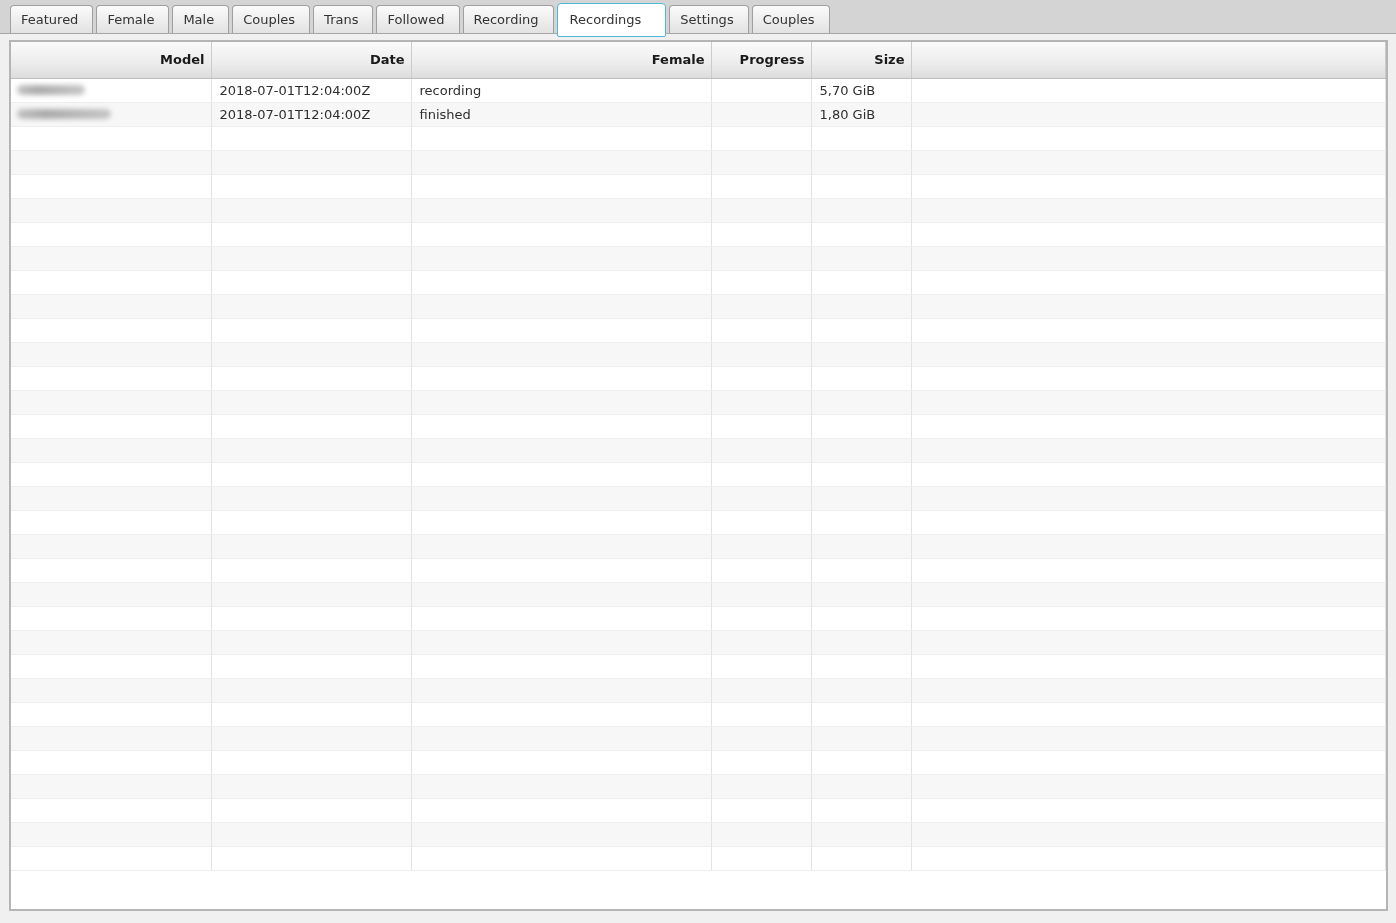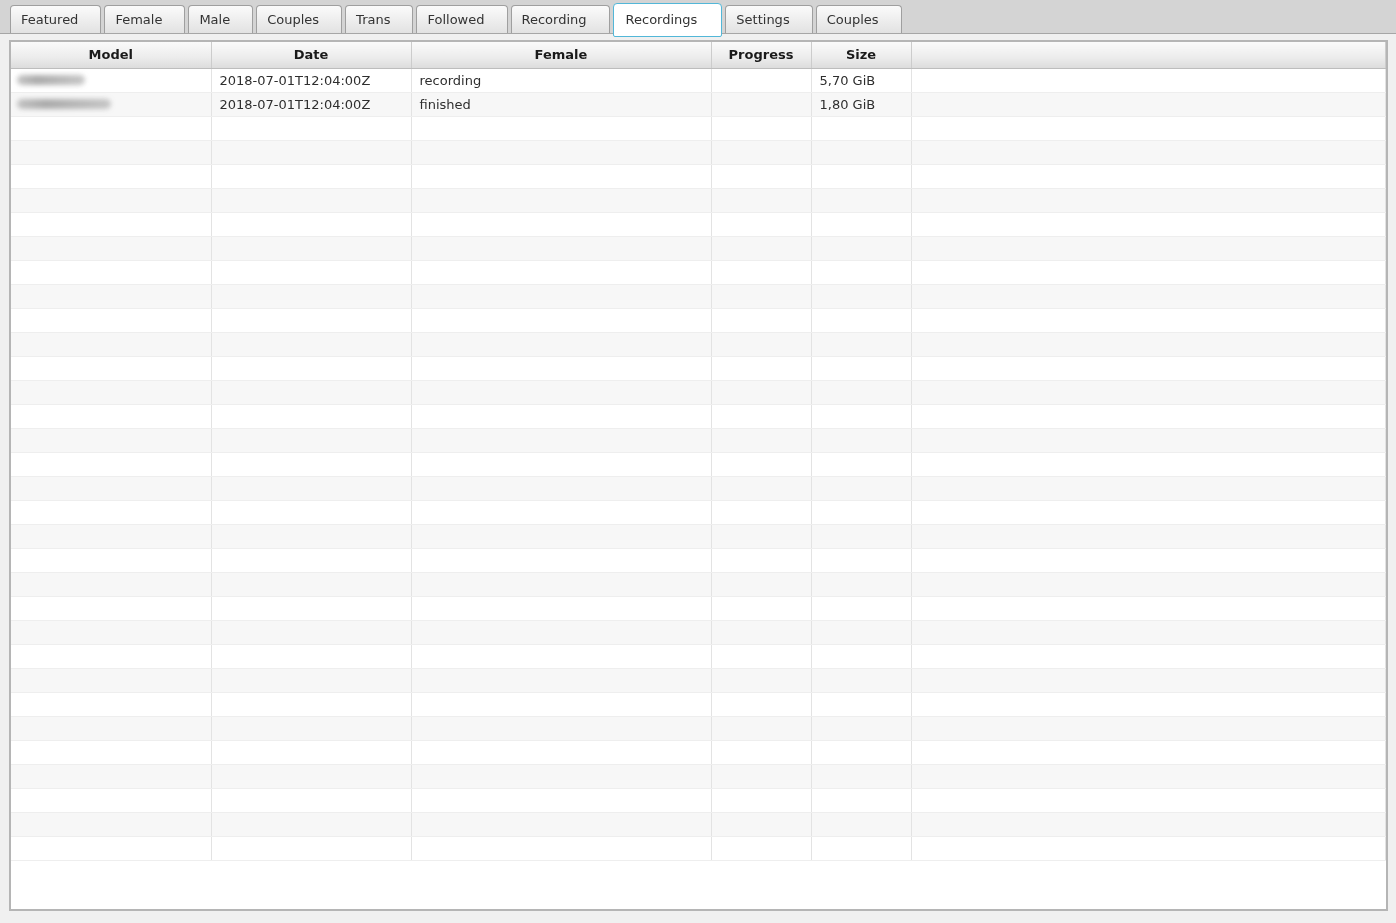--- a/index.html
+++ b/index.html
@@ -21,21 +21,21 @@
     position: relative;
     z-index: 5;
   }
   .tab {
     font-size: 13px;
     color: #333;
     background: linear-gradient(to bottom, #fbfbfb, #ededed 55%, #e2e2e2);
     border: 1px solid #9f9f9f;
     border-bottom: none;
     border-radius: 4px 4px 0 0;
-    padding: 6px 22px 6px 10px;
+    padding: 6px 14px 6px 10px;
     margin-right: 3px;
     white-space: nowrap;
     cursor: default;
   }
   .tab.active {
     background: #ffffff;
     border: 1px solid #52b7d8;
     border-bottom: 1px solid #52b7d8;
     padding: 8px 24px 9px 12px;
     margin-bottom: -4px;
@@ -63,22 +63,22 @@
     font-size: 13px;
     color: #2e2e2e;
   }
   thead th {
     background: linear-gradient(to bottom, #fafafa, #ececec 60%, #dcdcdc);
     border-right: 1px solid #cccccc;
     border-bottom: 1px solid #bdbdbd;
     font-weight: bold;
     font-size: 13px;
     color: #1a1a1a;
-    text-align: center;
-    height: 26px;
+    text-align: right;
+    height: 36px;
     padding: 0 6px;
   }
   thead th:last-child { border-right: 1px solid #cccccc; }
   tbody td {
     height: 24px;
     padding: 0 8px;
     border-right: 1px solid #e3e3e3;
     border-bottom: 1px solid #eeeeee;
     white-space: nowrap;
     overflow: hidden;

